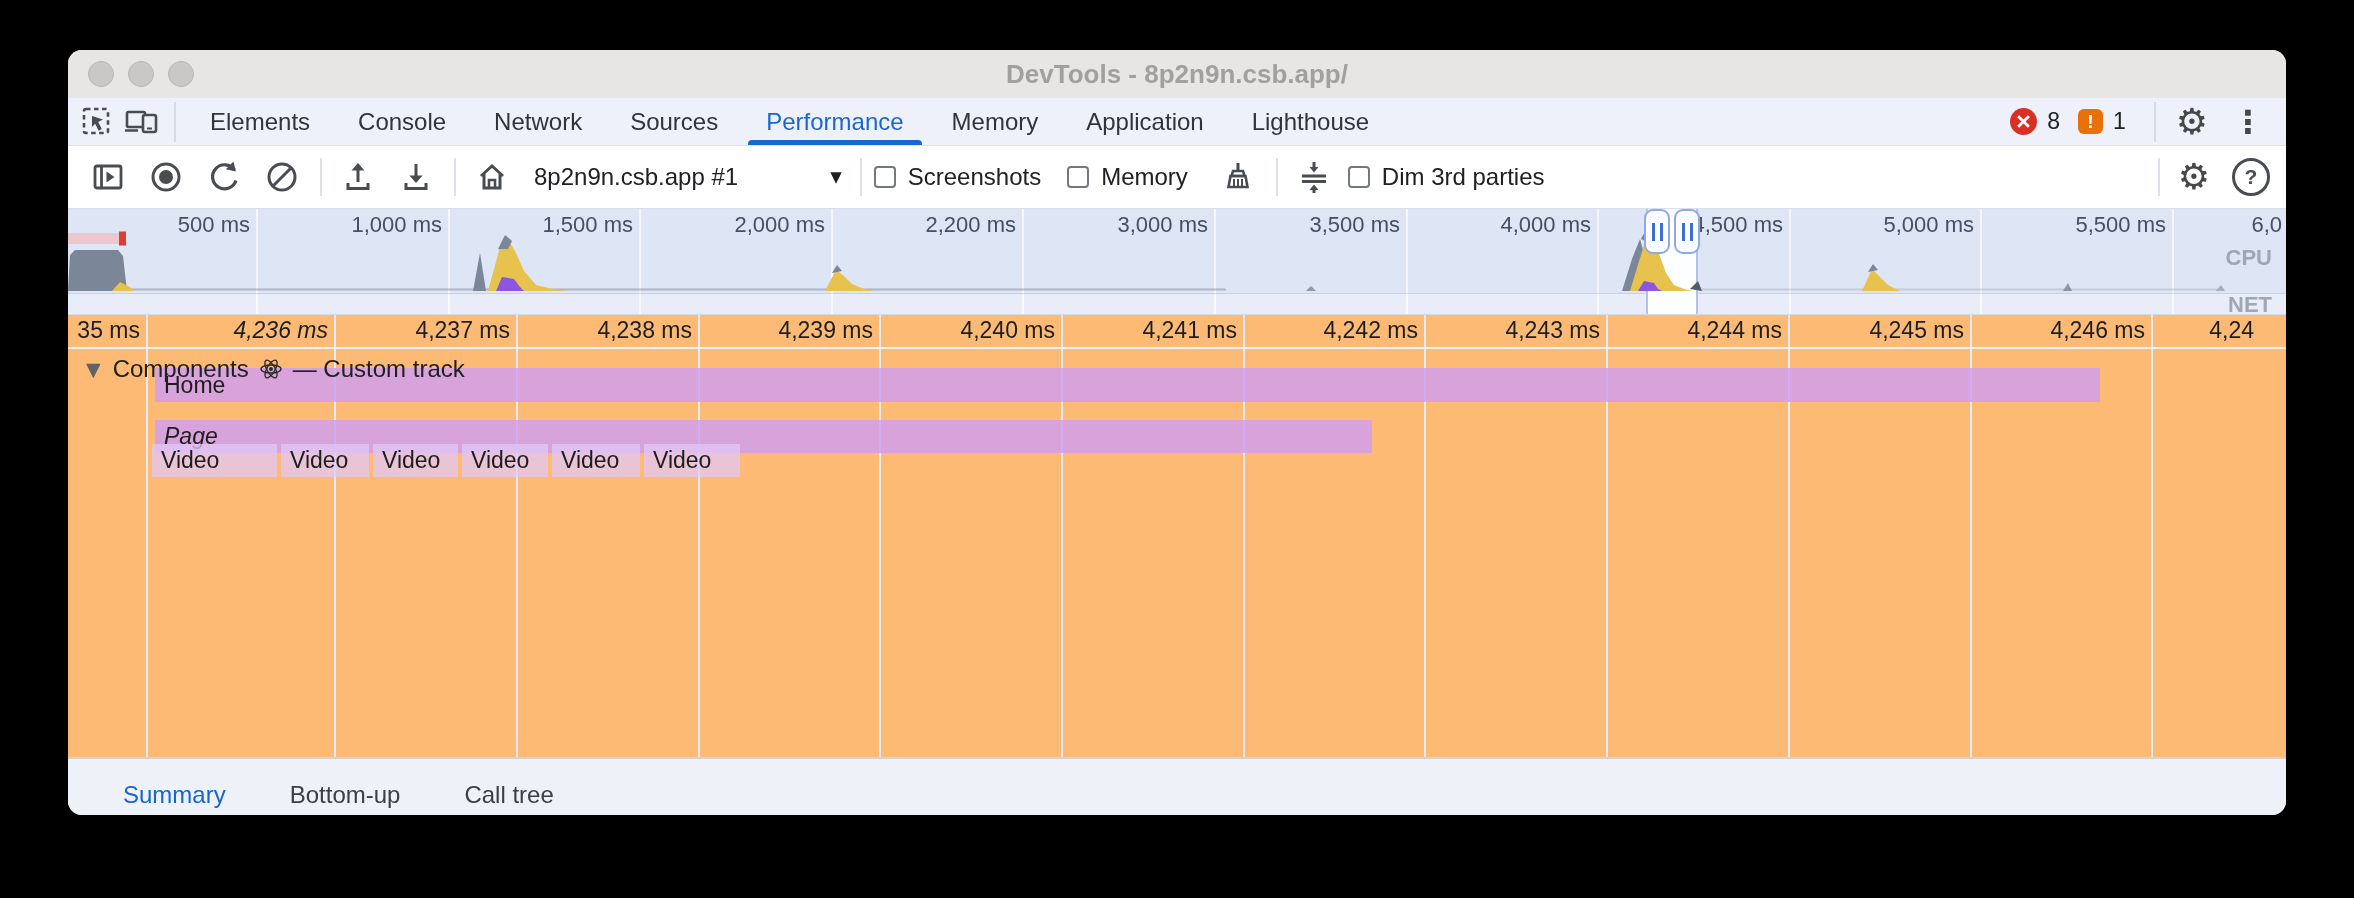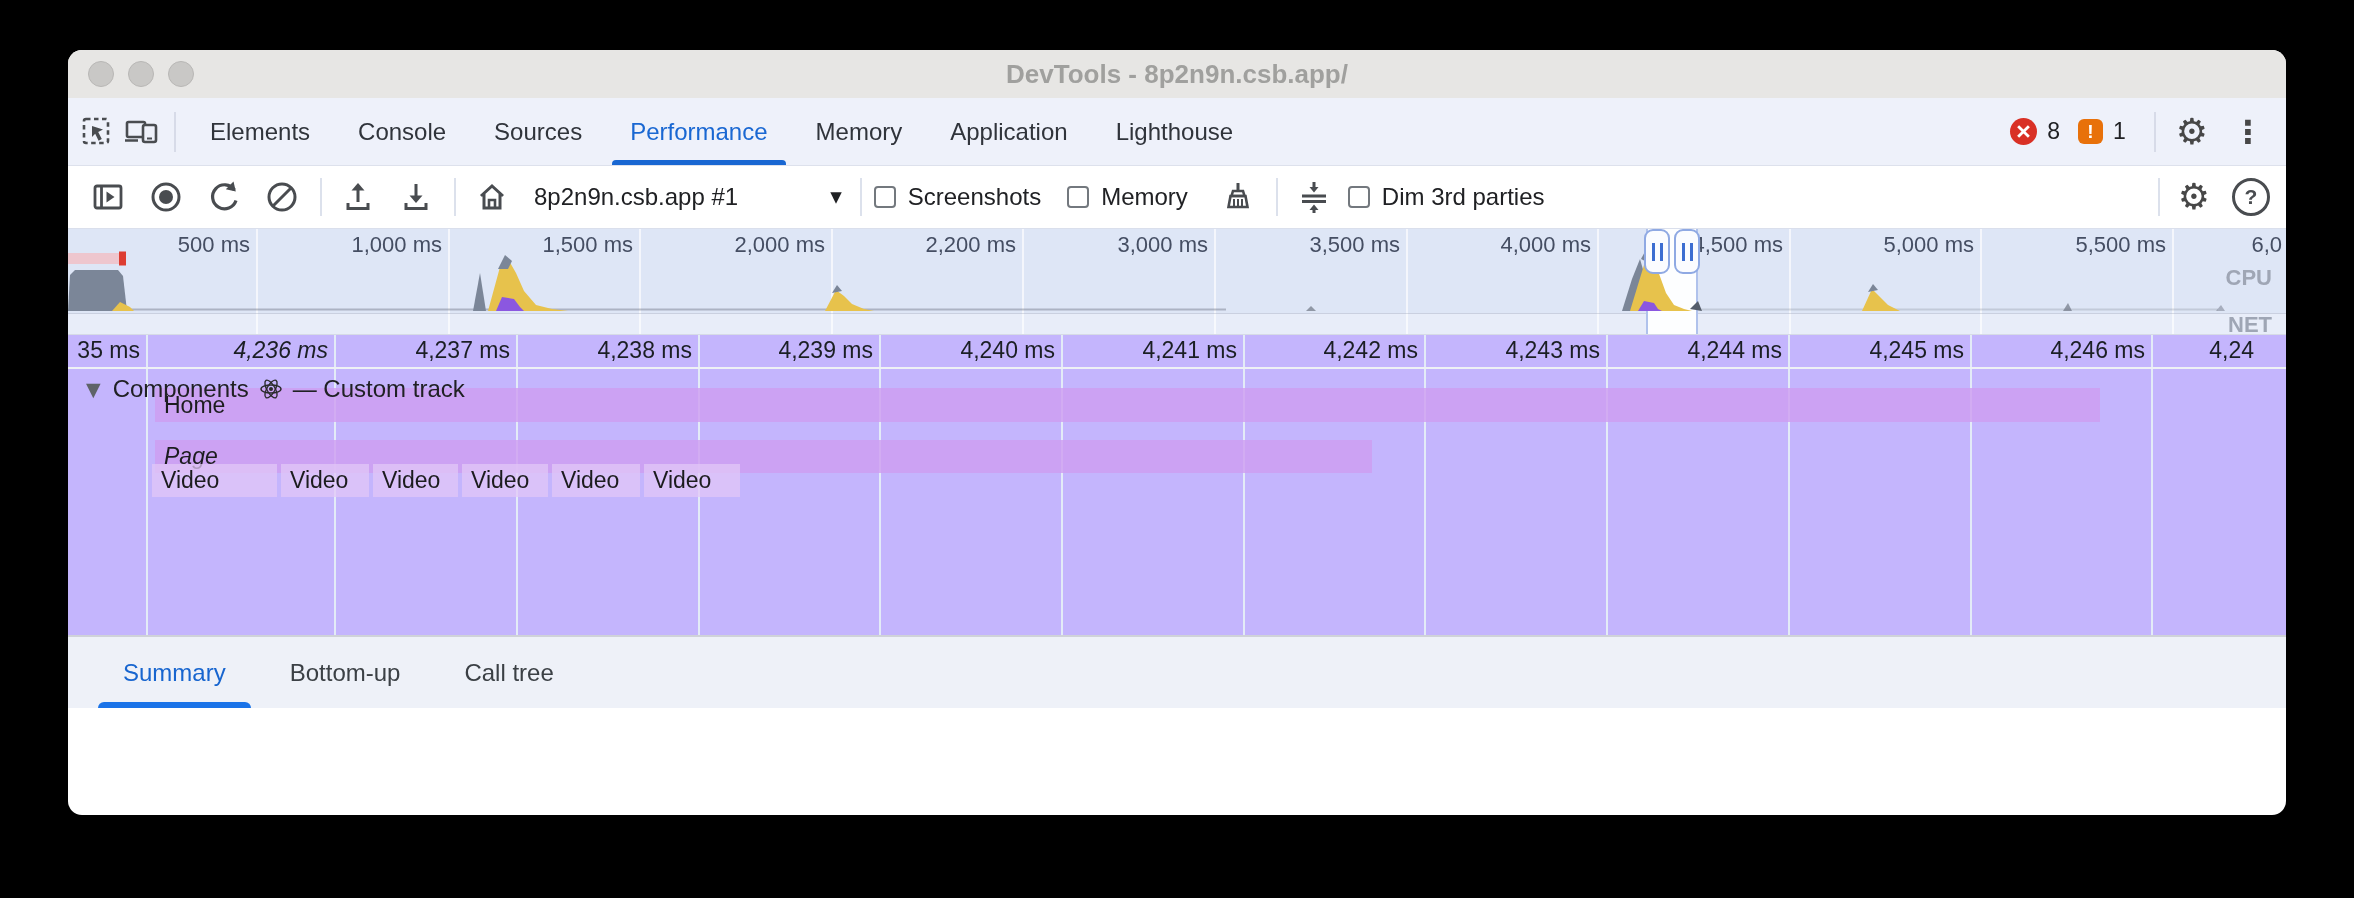--- a/index.html
+++ b/index.html
@@ -6,21 +6,21 @@
   body{width:2354px;height:898px;background:#000;position:relative;overflow:hidden;
        font-family:"Liberation Sans","DejaVu Sans",sans-serif;}
   .window{position:absolute;left:68px;top:50px;width:2218px;height:765px;border-radius:14px;
           overflow:hidden;background:#fff;}
   
   .titlebar{height:48px;background:#e7e6e4;display:flex;align-items:center;position:relative;}
   .traffic{display:flex;gap:14px;margin-left:20px;}
   .traffic span{width:26px;height:26px;border-radius:50%;background:#c9c8c6;border:1px solid #b8b7b5;box-sizing:border-box;}
   .win-title{position:absolute;left:0;right:0;text-align:center;font-size:26px;font-weight:bold;color:#a0a09e;}
   
-  .tabbar{height:68px;background:#eef1fa;display:flex;align-items:center;border-bottom:1px solid #dde1ec;box-sizing:border-box;}
+  .tabbar{height:48px;background:#eef1fa;display:flex;align-items:center;border-bottom:1px solid #dde1ec;box-sizing:border-box;}
   .tb-icon{width:44px;height:44px;display:flex;align-items:center;justify-content:center;flex:0 0 auto;}
   .vdiv{width:2px;height:40px;background:#d7dbe8;margin:0 10px;flex:0 0 auto;}
   .ptabs{display:flex;height:100%;align-items:stretch;}
   .ptab{display:flex;align-items:center;padding:0 24px;font-size:24px;color:#30343b;position:relative;cursor:default;}
   .ptab.active{color:#1967d2;}
   .ptab.active::after{content:"";position:absolute;left:6px;right:6px;bottom:0;height:5px;border-radius:4px 4px 0 0;background:#1967d2;}
   .tab-right{margin-left:auto;display:flex;align-items:center;gap:10px;padding-right:22px;}
   .err-badge{width:27px;height:27px;border-radius:50%;background:#d93025;display:flex;align-items:center;justify-content:center;}
   .warn-badge{width:25px;height:25px;border-radius:6px;background:#e8710a;display:flex;align-items:center;justify-content:center;
               color:#fff;font-size:19px;font-weight:bold;}
@@ -45,21 +45,21 @@
   .ov-tick{position:absolute;top:3px;transform:translateX(-100%);font-size:22px;color:#454e63;white-space:nowrap;z-index:2;}
   .net-row{position:absolute;left:0;right:0;top:84px;height:21px;background:rgba(255,255,255,0.30);border-top:1px solid rgba(110,122,150,0.25);z-index:1;}
   .cpu-label,.net-label{position:absolute;right:14px;font-size:22px;font-weight:bold;color:#9fa6b5;z-index:2;}
   .cpu-label{top:36px;} .net-label{top:83px;}
   .sel-strip{position:absolute;left:1578px;top:0;width:52px;height:105px;background:#fdfeff;border-left:2px solid #b0c2ec;border-right:2px solid #b0c2ec;box-sizing:border-box;z-index:2;}
   .ov-chart{position:absolute;left:0;top:0;z-index:3;}
   .handle{position:absolute;top:0;width:26px;height:45px;background:#fbfcff;border:2px solid #8fa9e3;border-radius:9px;box-sizing:border-box;
           display:flex;align-items:center;justify-content:center;gap:5px;z-index:4;}
   .handle i{display:block;width:3px;height:18px;background:#3d6ed1;}
   
-  .detail{position:relative;height:300px;background:#c4b5fd;}
+  .detail{position:relative;height:442px;background:#fdba74;}
   .grid-line{position:absolute;top:0;bottom:0;width:2px;background:#e3ebf7;z-index:0;}
   .ruler-row{position:absolute;left:0;right:0;top:0;height:32px;border-bottom:2px solid #eef1f5;z-index:2;}
   .d-tick{position:absolute;top:2px;transform:translateX(-100%);font-size:23px;color:#1b1f24;white-space:nowrap;}
   .track-header{position:absolute;left:0;top:40px;display:flex;align-items:center;z-index:2;font-size:24px;color:#202124;}
   .tri{color:#5f6368;font-size:19px;margin:0 12px 0 18px;font-family:"DejaVu Sans",sans-serif;}
   .track-title{margin-right:10px;}
   .track-sub{margin-left:10px;}
   .tbar{position:absolute;height:33px;display:flex;align-items:center;padding-left:9px;box-sizing:border-box;
         font-size:23px;color:#1c1c1e;white-space:nowrap;overflow:hidden;z-index:1;}
   .tbar.dark{background:rgba(206,158,240,0.82);}
@@ -97,20 +97,21 @@
         <rect x="4" y="8" width="18" height="15" rx="1.5" fill="none" stroke="#494c50" stroke-width="2.6"></rect>
         <line x1="2" y1="26.5" x2="15" y2="26.5" stroke="#494c50" stroke-width="2.6"></line>
         <rect x="20" y="11" width="13" height="17" rx="2" fill="#eef1fa" stroke="#494c50" stroke-width="2.6"></rect>
         <line x1="24" y1="24.5" x2="29" y2="24.5" stroke="#494c50" stroke-width="2.2"></line>
       </svg>
     </div>
     <div class="vdiv"></div>
     <div class="ptabs">
         <div class="ptab">Elements</div>
         <div class="ptab">Console</div>
+        <div class="ptab">Network</div>
         <div class="ptab">Sources</div>
         <div class="ptab active">Performance</div>
         <div class="ptab">Memory</div>
         <div class="ptab">Application</div>
         <div class="ptab">Lighthouse</div>
       </div>
     <div class="tab-right">
       <div class="err-badge">
         <svg width="15" height="15" viewBox="0 0 14 14">
             <line x1="2" y1="2" x2="12" y2="12" stroke="#fff" stroke-width="2.6"></line>

